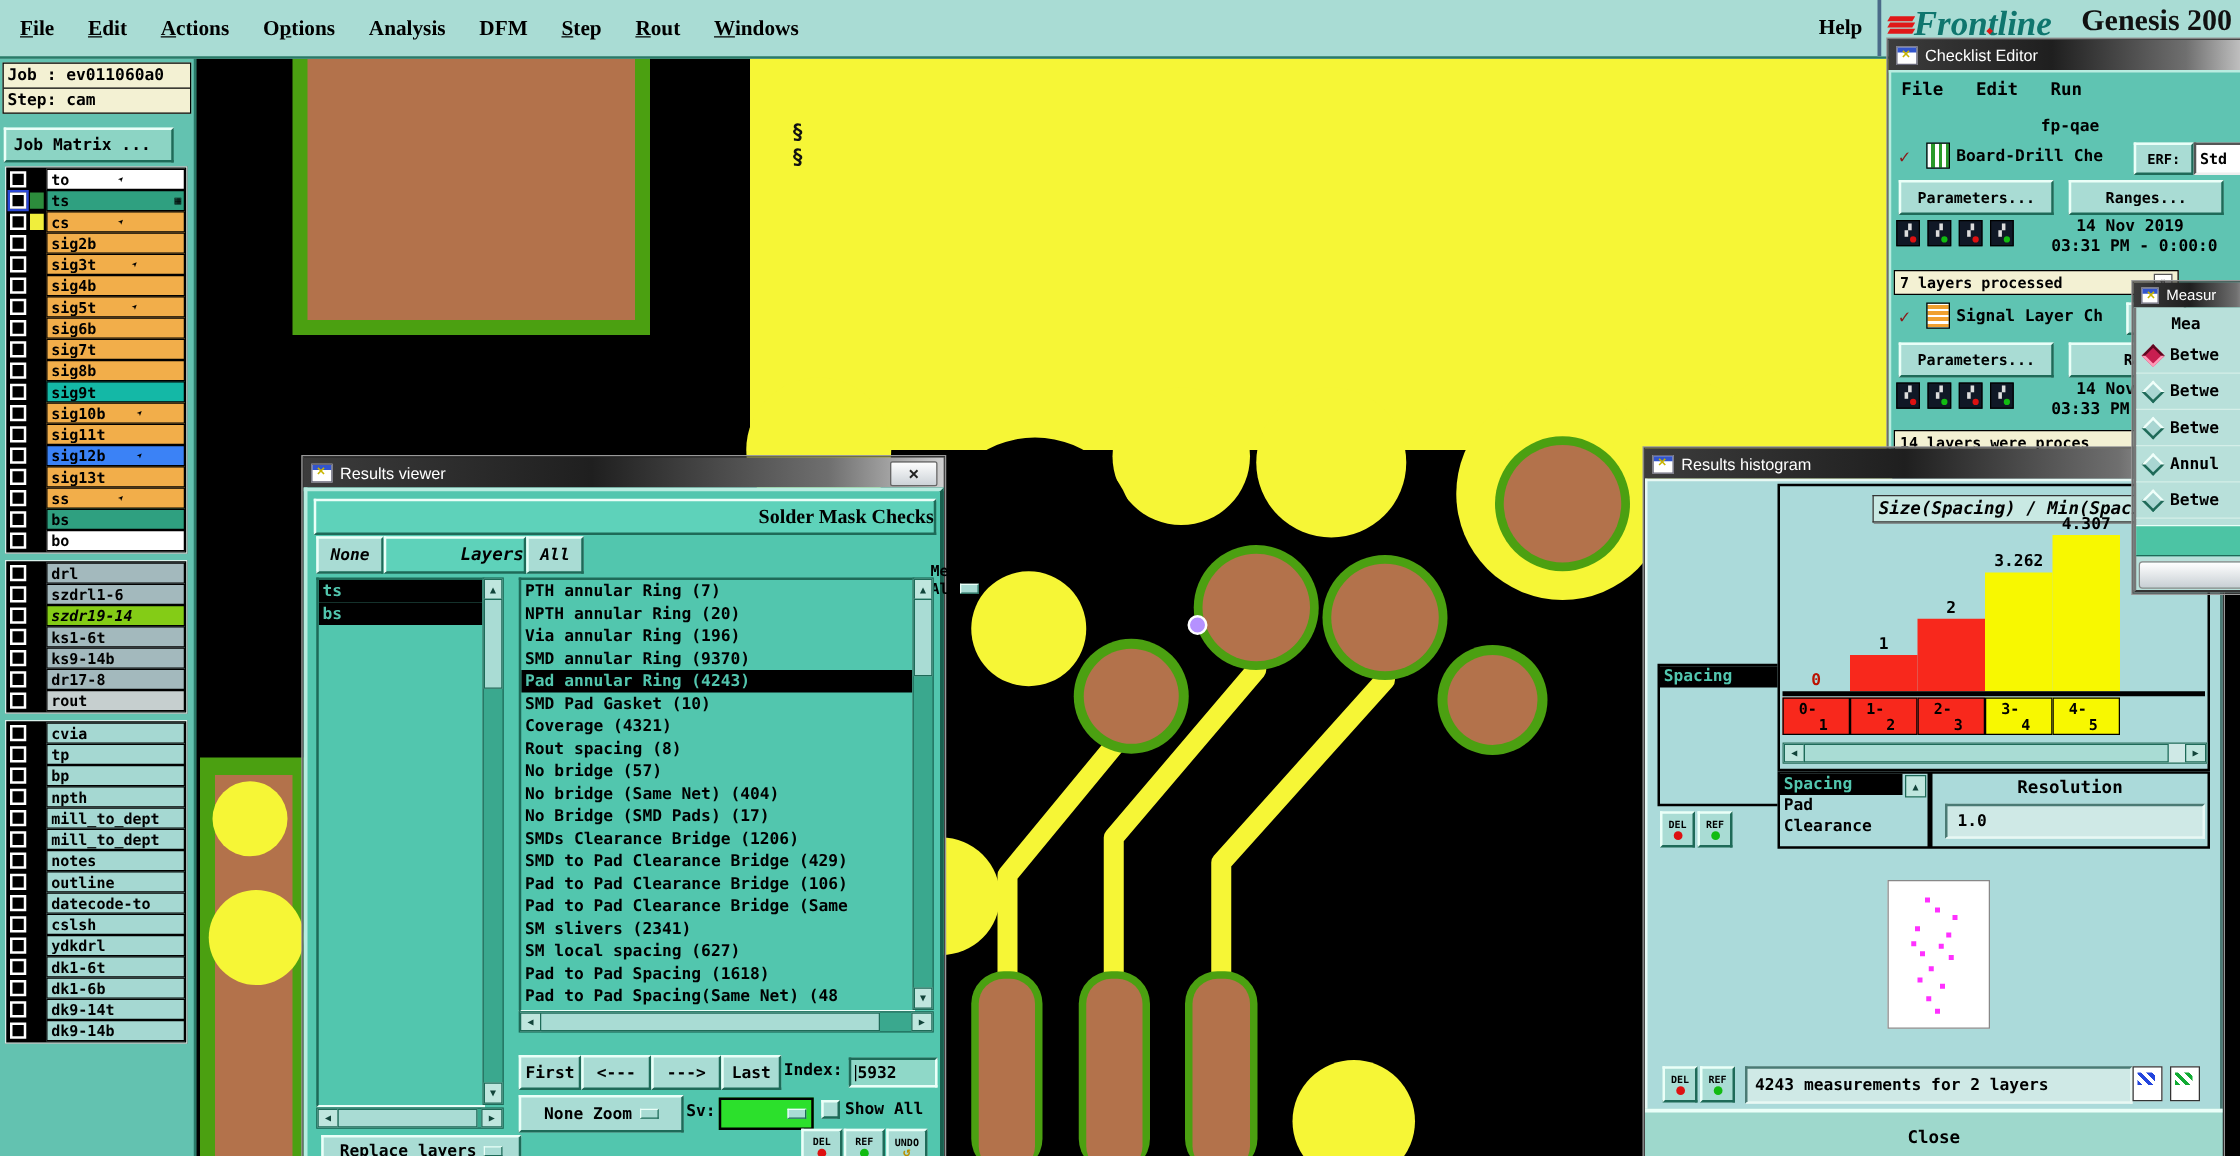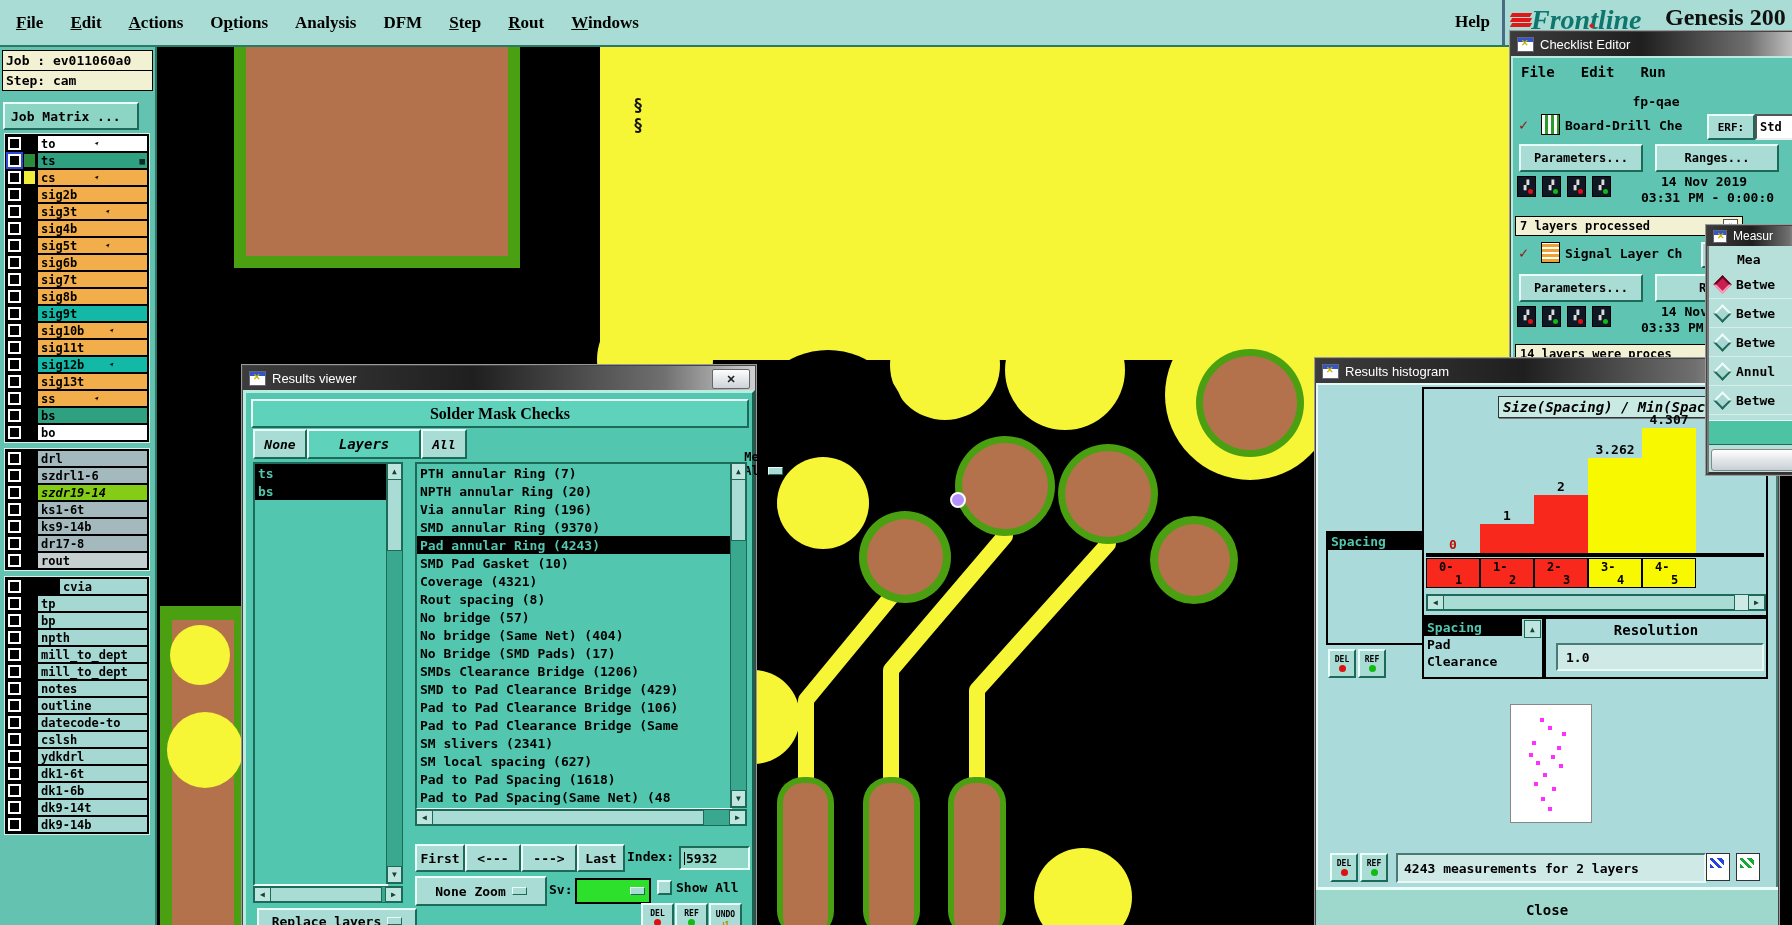--- a/index.html
+++ b/index.html
@@ -53,21 +53,21 @@
             background:linear-gradient(#fdfdfd,#cdd3d8);color:#222;font:bold 11px "Liberation Sans",sans-serif;
             display:flex;align-items:center;justify-content:center;}
   .tealbody{position:absolute;left:0;top:24px;right:0;bottom:0;background:#52c6ae;
             border:3px solid;border-color:#b8ece0 #19604f #19604f #b8ece0;}
   
   .tbtn{background:#a9dcd4;border:2px solid;border-color:#eafff8 #1e6a58 #1e6a58 #eafff8;color:#000;
         font:bold 13px "DejaVu Sans Mono",monospace;display:flex;align-items:center;justify-content:center;
         position:absolute;white-space:pre;}
   .sunkbox{position:absolute;background:#52c6ae;border:2px solid;border-color:#1e6a58 #eafff8 #eafff8 #1e6a58;overflow:hidden;}
   .hdrbox{position:absolute;background:#5ed2ba;border:2px solid;border-color:#eafff8 #1e6a58 #1e6a58 #eafff8;
-          display:flex;align-items:center;justify-content:center;}
+          display:flex;align-items:center;justify-content:flex-end;}
   .rvrow{height:18px;font:bold 13px "DejaVu Sans Mono",monospace;color:#000;display:flex;align-items:center;
          padding:0 3px;white-space:pre;overflow:hidden;flex:none;}
   .rvrow.sel{background:#000;color:#52c6ae;}
   .schip{position:absolute;background:#bfe6de;border:1px solid #1e6a58;color:#12443a;font-size:8px;
          display:flex;align-items:center;justify-content:center;}
   .trough{position:absolute;background:#3aa88e;border:1px solid #1e6a58;}
   .thumb{position:absolute;background:#a9dcd4;border:1px solid #1e6a58;}
   .odash{width:13px;height:6px;background:#a9dcd4;border:1px solid;border-color:#eafff8 #1e6a58 #1e6a58 #eafff8;
          display:inline-block;margin-left:6px;flex:none;}
   .lbl{position:absolute;font:bold 13px "DejaVu Sans Mono",monospace;color:#000;white-space:pre;}
@@ -335,21 +335,21 @@
             <span class="lchip"></span>
             <div class="lname" style="background: rgb(242, 174, 74);">
               <span>sig11t</span>
               <span class="larrow" style="visibility: hidden;">➤</span>
               <span class="lgrid" style="visibility: hidden;">▦</span>
             </div>
           </div>
           <div class="lrow">
             <span class="lcheck"></span>
             <span class="lchip"></span>
-            <div class="lname" style="background: #14b8a6;">
+            <div class="lname" style="background: #3b82f6;">
               <span>sig12b</span>
               <span class="larrow">➤</span>
               <span class="lgrid" style="visibility: hidden;">▦</span>
             </div>
           </div>
           <div class="lrow">
             <span class="lcheck"></span>
             <span class="lchip"></span>
             <div class="lname" style="background: rgb(242, 174, 74);">
               <span>sig13t</span>
@@ -435,21 +435,21 @@
             <div class="lname" style="background: rgb(198, 207, 207);">
               <span>rout</span>
             </div>
           </div>
         </div>
       <div class="lgroup">
 
       <div class="lrow">
             <span class="lcheck"></span>
             <span class="lchip"></span>
-            <div class="lname" style="background: rgb(165, 216, 210); margin-left: 22px;">
+            <div class="lname" style="background: rgb(165, 216, 210);">
               <span>cvia</span>
             </div>
           </div>
           <div class="lrow">
             <span class="lcheck"></span>
             <span class="lchip"></span>
             <div class="lname" style="background: rgb(165, 216, 210);">
               <span>tp</span>
             </div>
           </div>

